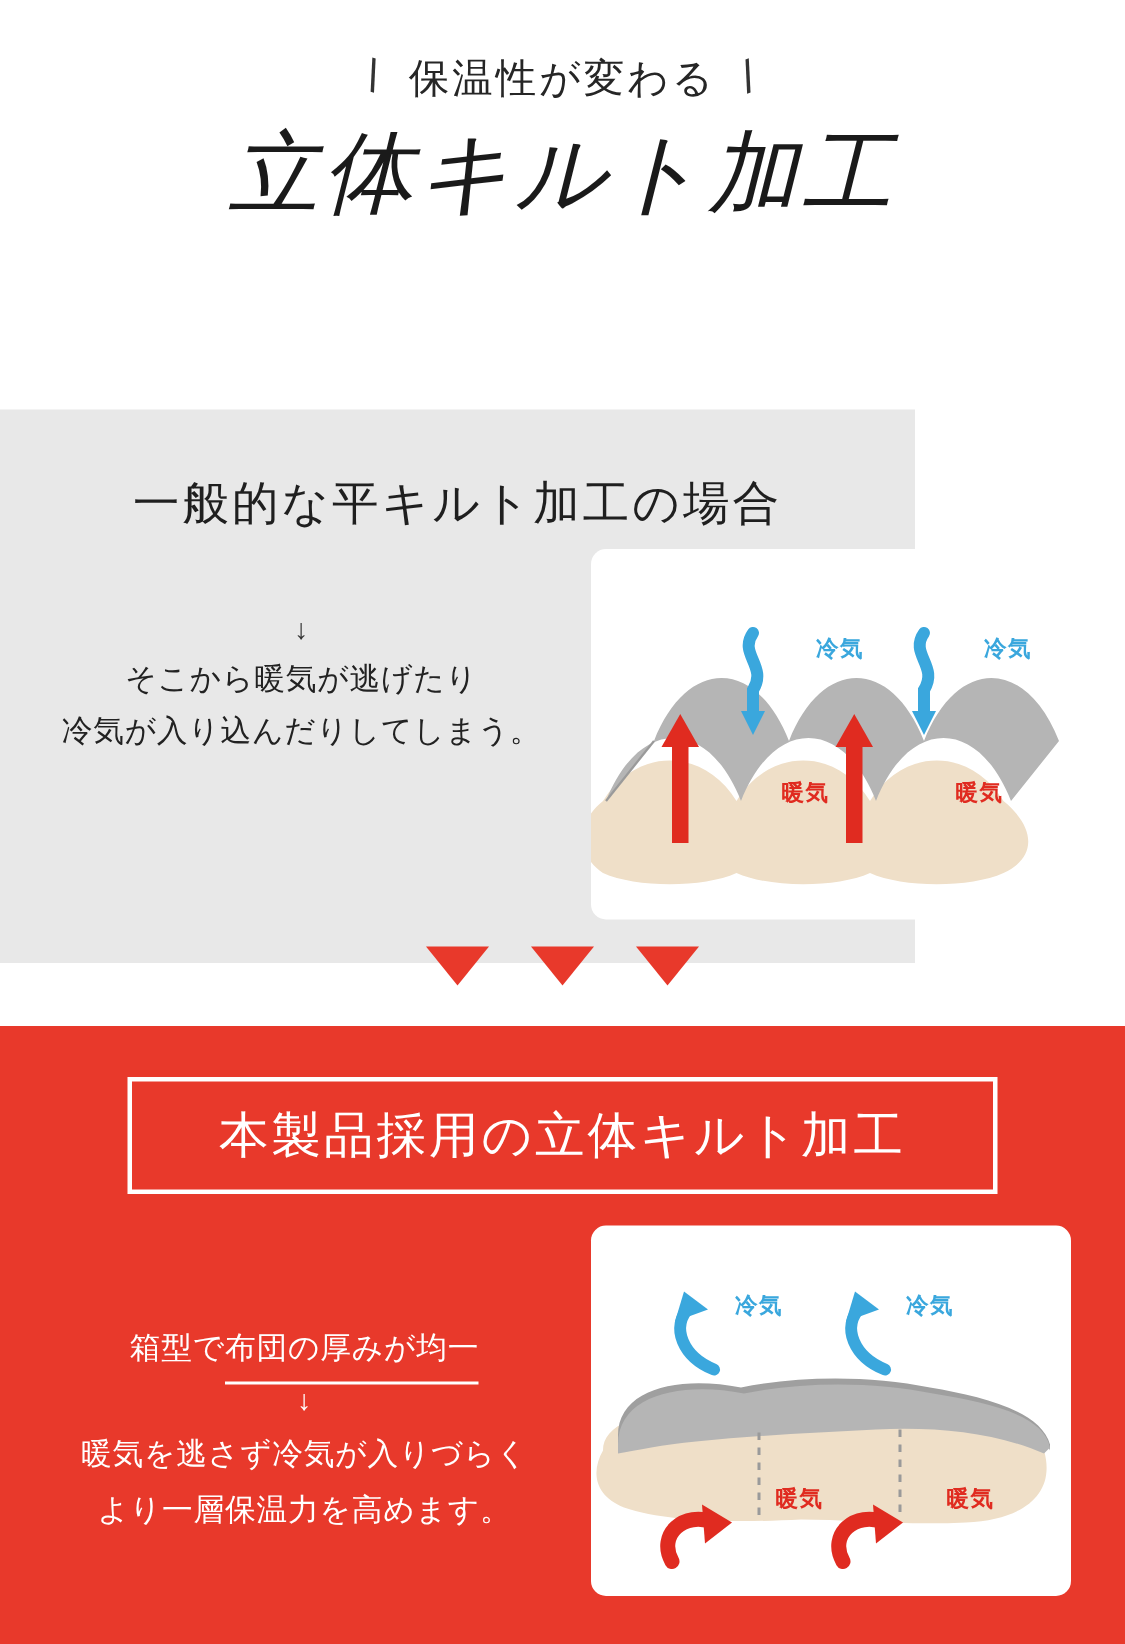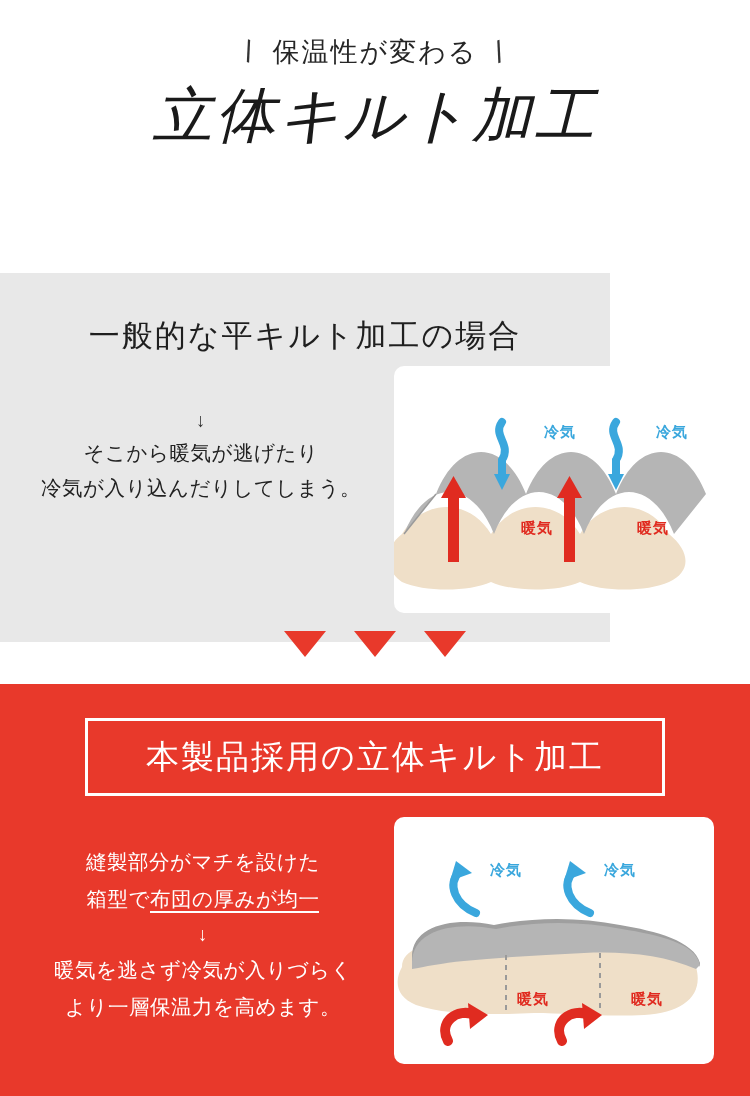--- a/index.html
+++ b/index.html
@@ -170,21 +170,21 @@
     top: 160px;
     width: 350px;
     text-align: center;
     font-size: 20.5px;
     line-height: 1.8;
     letter-spacing: 0.5px;
     color: #ffffff;
   }
   .red-text .underline-wavy {
     border-bottom: 2px solid #ffffff;
-    padding-bottom: 1px;
+    padding-bottom: 11px;
   }
   .arrow-down-white {
     display: block;
     font-size: 19px;
     color: #ffffff;
     font-family: "Liberation Sans", sans-serif;
   }
 </style>
 </head>
 <body>
@@ -253,21 +253,21 @@
     <div class="tri"></div>
     <div class="tri"></div>
   </div>
 
   <div class="section-red">
     <div class="red-title-box">
       <span class="red-title">本製品採用の立体キルト加工</span>
     </div>
 
     <div class="red-text">
-      <span>縫製部分がマチを設けた</span><br>
+      <br>
       <span>箱型で</span><span class="underline-wavy">布団の厚みが均一</span>
       <span class="arrow-down-white">↓</span>
       <span>暖気を逃さず冷気が入りづらく</span><br>
       <span>より一層保温力を高めます。</span>
     </div>
   </div>
 
   <div class="illus-card card-box">
     <svg width="320" height="247" viewBox="0 0 320 247">
 

